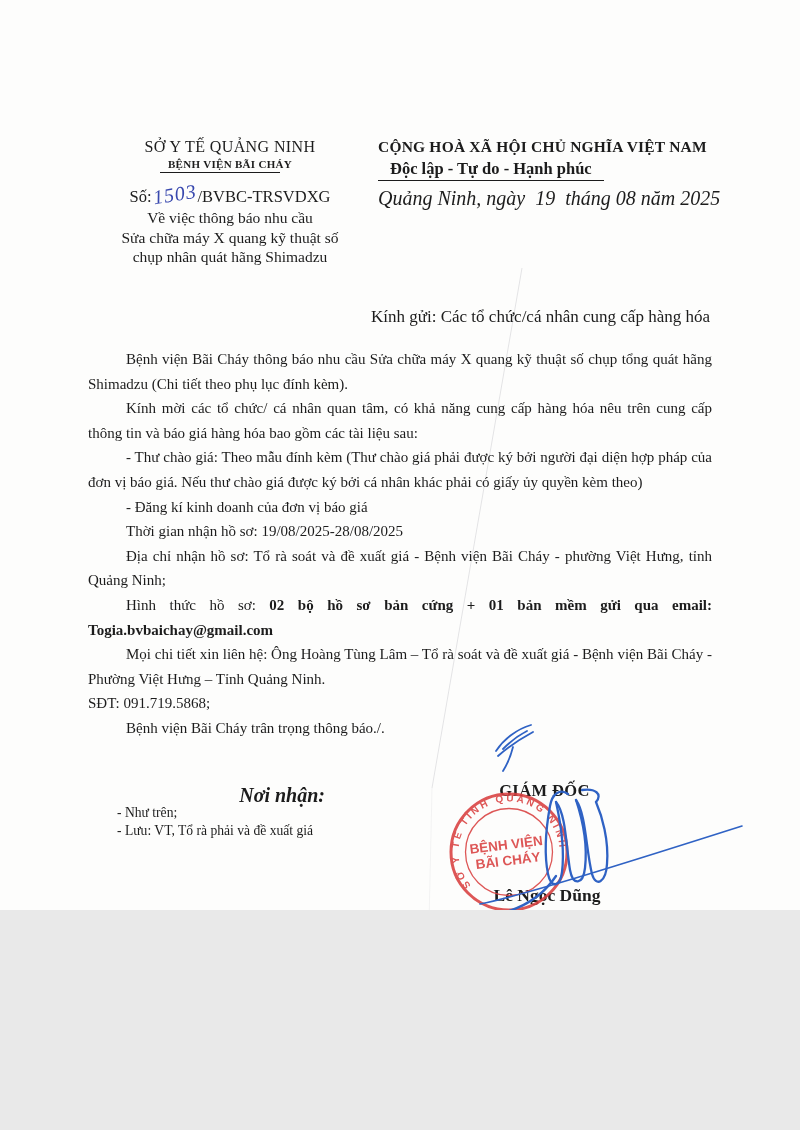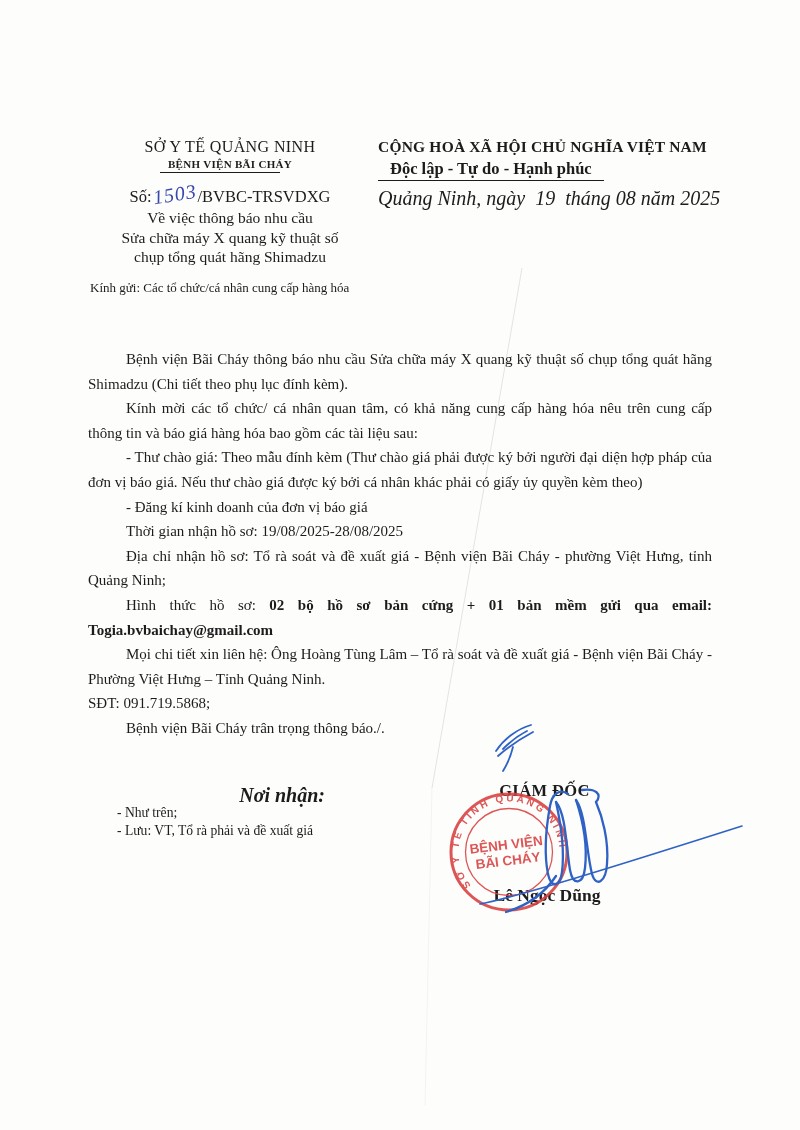--- a/index.html
+++ b/index.html
@@ -4,41 +4,41 @@
 <style>
   html,body{margin:0;padding:0;}
   body{
     width:800px;height:1130px;
     background:#e9e9e9;
     font-family:"Liberation Serif","DejaVu Serif",serif;
     color:#1c1c1c;
     -webkit-font-smoothing:antialiased;
   }
   .page{
-    position:relative;width:800px;height:1130px;
+    position:relative;width:800px;height:910px;
     background:#fdfdfc;overflow:hidden;
   }
   
   .hdr-left{position:absolute;left:84px;top:138px;width:292px;text-align:center;}
   .org-parent{font-size:16px;letter-spacing:.4px;}
   .org-name{font-size:11px;font-weight:bold;letter-spacing:.3px;margin-top:2px;}
   .org-underline{width:120px;height:0;border-bottom:1.7px solid #1c1c1c;margin:2px auto 0;transform:translateX(-10px);}
   .doc-number{margin-top:11px;font-size:16.5px;white-space:nowrap;}
   .hw-number{
     display:inline-block;font-style:italic;color:#3848ae;
     font-size:20px;letter-spacing:1px;
     transform:rotate(-9deg) translateY(-1px);margin:0 1px;
   }
   .doc-subject{font-size:15.5px;line-height:19.6px;margin-top:1px;}
   .hdr-right{position:absolute;left:378px;top:138px;width:346px;}
   .motto1{font-size:15.5px;font-weight:bold;letter-spacing:.2px;white-space:nowrap;}
   .motto2{display:inline-block;font-size:16.5px;font-weight:bold;padding:1px 12px 1px;border-bottom:1.9px solid #1c1c1c;margin-top:2px;}
   .place-date{margin-top:6px;font-size:20px;font-style:italic;white-space:pre;}
   
-  .salutation{position:absolute;left:90px;top:280px;width:620px;text-align:left;font-size:13px;}
+  .salutation{position:absolute;left:90px;top:307px;width:620px;text-align:right;font-size:17px;}
   .body-text{position:absolute;left:88px;top:347px;width:624px;font-size:15px;line-height:24.6px;text-align:justify;}
   .bp{margin:0;}
   .ind{text-indent:38px;}
   .b{font-weight:bold;}
   
   .recipients{position:absolute;left:117px;top:786px;width:208px;font-size:13.6px;line-height:18.2px;}
   .recipients-label{font-weight:bold;font-style:italic;font-size:20px;text-align:right;}
   .signer-title{position:absolute;left:462px;top:781px;width:165px;text-align:center;font-size:16.5px;font-weight:bold;letter-spacing:.4px;}
   .signer-name{position:absolute;left:462px;top:885px;width:170px;text-align:center;font-size:17.5px;font-weight:bold;}
   .stamp-svg{position:absolute;left:443px;top:789px;}
@@ -57,21 +57,21 @@
   </svg>
 
   <div class="hdr-left">
     <div class="org-parent">SỞ Y TẾ QUẢNG NINH</div>
     <div class="org-name">BỆNH VIỆN BÃI CHÁY</div>
     <div class="org-underline"></div>
     <div class="doc-number"><span>Số:</span><span class="hw-number">1503</span><span>/BVBC-TRSVDXG</span></div>
     <div class="doc-subject">
       <div>Về việc thông báo nhu cầu</div>
       <div>Sửa chữa máy X quang kỹ thuật số</div>
-      <div>chụp tổng quát hãng Shimadzu</div>
+      <div>chụp nhân quát hãng Shimadzu</div>
     </div>
   </div>
 
   <div class="hdr-right">
     <div class="motto1">CỘNG HOÀ XÃ HỘI CHỦ NGHĨA VIỆT NAM</div>
     <div><span class="motto2">Độc lập - Tự do - Hạnh phúc</span></div>
     <div class="place-date">Quảng Ninh, ngày  19  tháng 08 năm 2025</div>
   </div>
 
   <div class="salutation">Kính gửi: Các tổ chức/cá nhân cung cấp hàng hóa</div>

